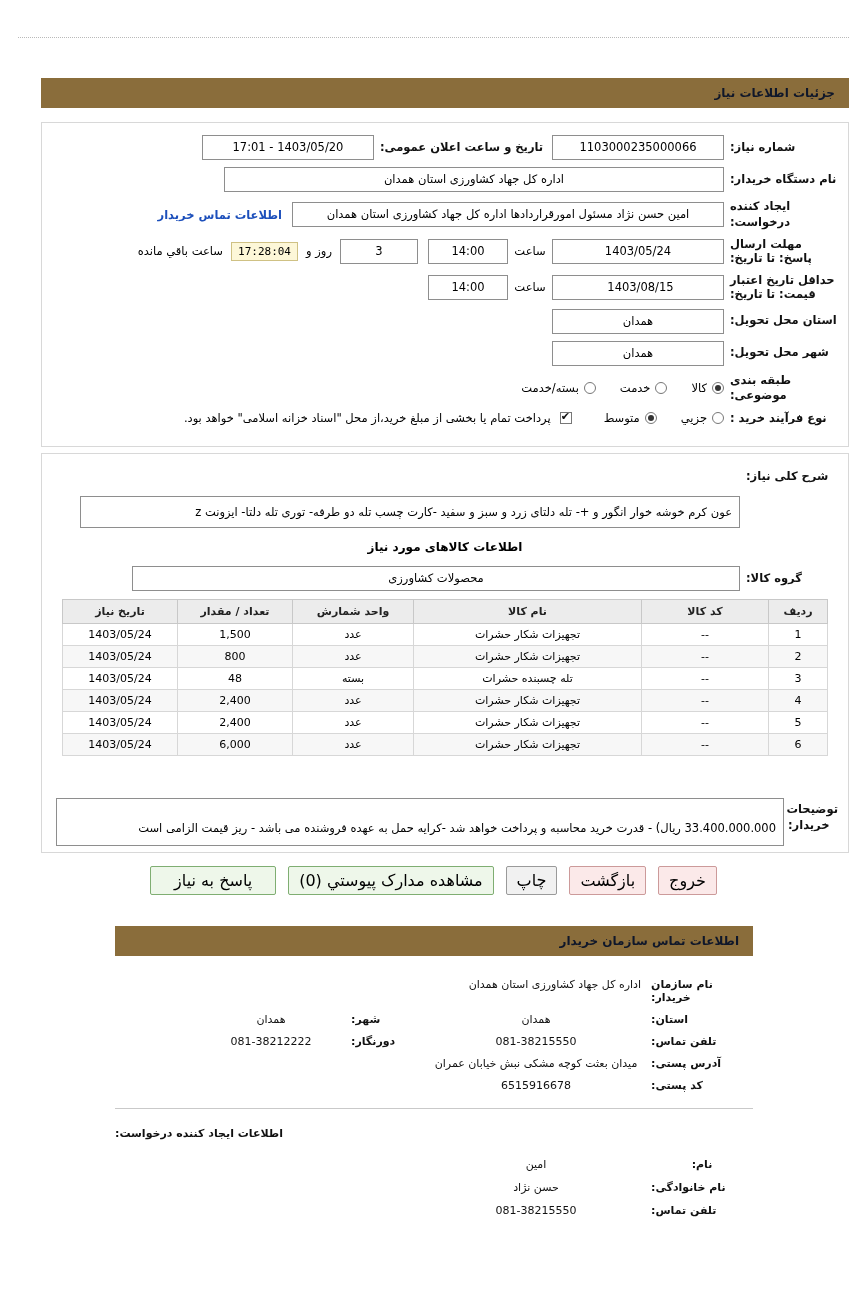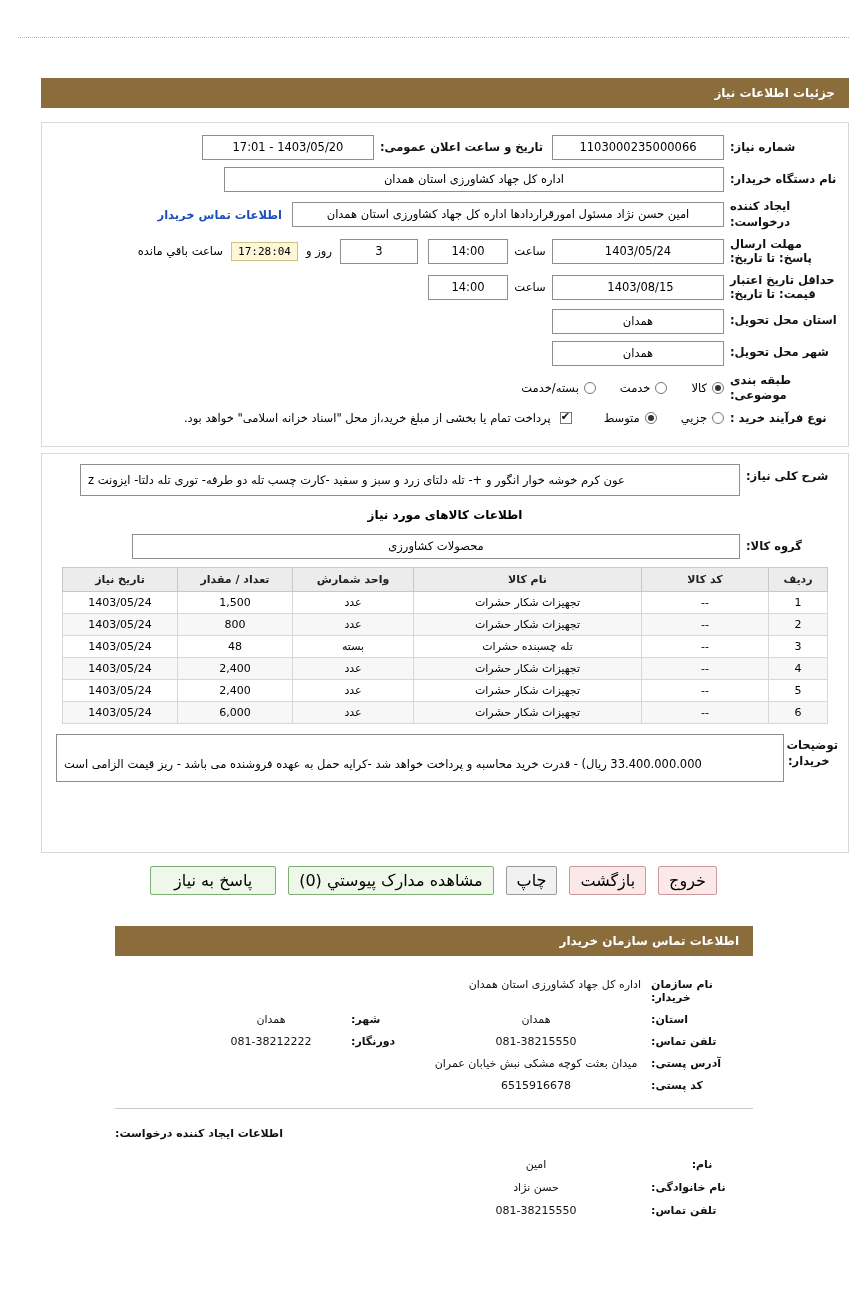--- a/index.html
+++ b/index.html
@@ -31,21 +31,21 @@
     color: #f0efee;
     font-family: "DejaVu Sans", sans-serif;
     font-weight: bold;
     letter-spacing: -12px;
     z-index: 0;
     user-select: none;
     transform: rotate(-8deg);
   }
   .section-header {
     background: #8a6d3b;
-    color: #ffffff;
+    color: #0f172a;
     font-size: 12px;
     font-weight: bold;
     text-align: right;
     padding: 8px 14px;
     box-sizing: border-box;
   }
   .panel {
     border: 1px solid #d8d8d8;
     background: #fff;
     box-sizing: border-box;
@@ -70,21 +70,21 @@
     height: 25px;
     line-height: 23px;
     font-size: 11.5px;
     padding: 0 7px;
     box-sizing: border-box;
     text-align: center;
     color: #000;
     white-space: nowrap;
     overflow: hidden;
   }
-  .fld.right { text-align: left; }
+  .fld.right { text-align: right; margin-top: 32px; }
   .plain {
     font-size: 11.5px;
     color: #000;
   }
   .link {
     color: #1c4fbb;
     font-size: 11.5px;
     font-weight: bold;
     text-decoration: none;
     cursor: pointer;
@@ -330,21 +330,21 @@
             <td>تجهیزات شکار حشرات</td>
             <td>عدد</td>
             <td>6,000</td>
             <td>1403/05/24</td>
           </tr>
         </tbody>
       </table>
     </div>
 
     <div style="display:flex; align-items:flex-start; margin-top:10px;">
-      <div class="lbl" style="width:54px; padding-top:4px; padding-left:4px;">توضیحات خریدار:</div>
+      <div class="lbl" style="width:54px; padding-top:4px; padding-left:4px;margin-top:32px;">توضیحات خریدار:</div>
       <div class="fld right" style="width:728px; height:48px; line-height:18px; padding-top:20px; white-space:normal;">33.400.000.000 ریال) - قدرت خرید محاسبه و پرداخت خواهد شد -کرایه حمل به عهده فروشنده می باشد -  ریز قیمت الزامی است</div>
     </div>
 
   </div>
 
   <div style="position:absolute; top:866px; right:0; left:0; display:flex; justify-content:center; gap:12px;">
     <div class="btn btn-rose">خروج</div>
     <div class="btn btn-rose">بازگشت</div>
     <div class="btn">چاپ</div>
     <div class="btn btn-green" style="min-width:178px; text-align:center;">مشاهده مدارک پیوستي (0)</div>

